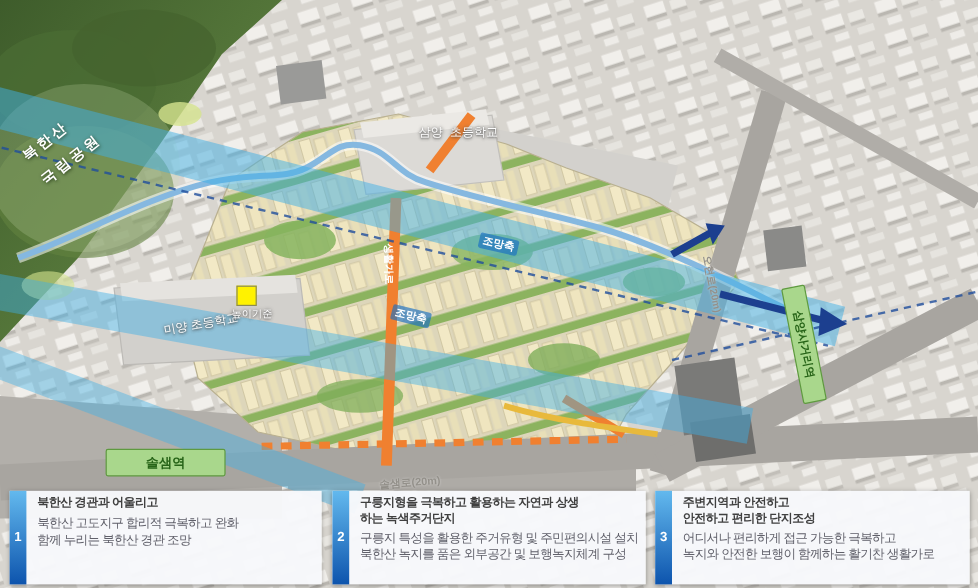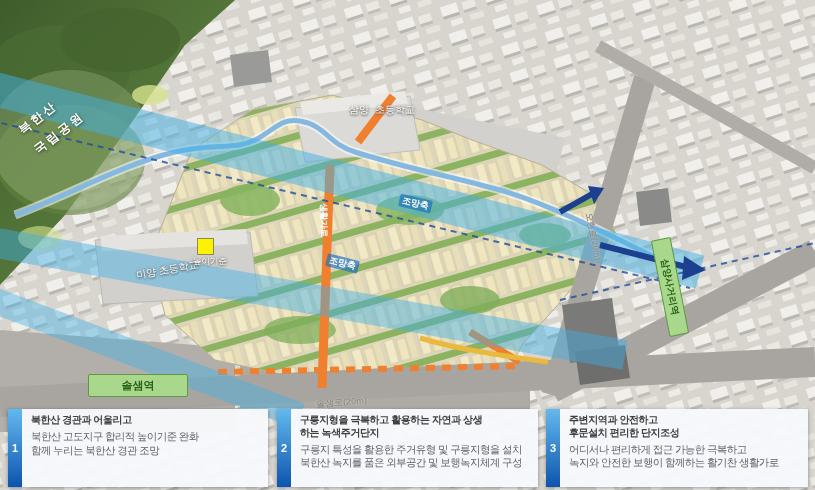--- a/index.html
+++ b/index.html
@@ -160,46 +160,46 @@
   <div class="road-label road-right">오현로(20m)</div>
   <div class="road-label road-orange">생활가로</div>
 
   <div class="panel" style="left:8px;width:260px;">
     <div class="panel-num">1</div>
     <div class="panel-content">
       <div class="panel-title">
         <div>북한산 경관과 어울리고</div>
       </div>
       <div class="panel-body">
-        <div>북한산 고도지구 합리적 높이기준 완화</div>
+        <div>북한산 고도지구 합리적 극복하고 완화</div>
         <div>함께 누리는 북한산 경관 조망</div>
       </div>
     </div>
   </div>
 
   <div class="panel" style="left:277px;width:261px;">
     <div class="panel-num">2</div>
     <div class="panel-content">
       <div class="panel-title">
         <div>구릉지형을 극복하고 활용하는 자연과 상생</div>
         <div>하는 녹색주거단지</div>
       </div>
       <div class="panel-body">
-        <div>구릉지 특성을 활용한 주거유형 및 구릉지형을 설치</div>
+        <div>구릉지 특성을 활용한 주거유형 및 주민편의시설 설치</div>
         <div>북한산 녹지를 품은 외부공간 및 보행녹지체계 구성</div>
       </div>
     </div>
   </div>
 
   <div class="panel" style="left:546px;width:262px;">
     <div class="panel-num">3</div>
     <div class="panel-content">
       <div class="panel-title">
         <div>주변지역과 안전하고</div>
-        <div>후문설치 편리한 단지조성</div>
+        <div>안전하고 편리한 단지조성</div>
       </div>
       <div class="panel-body">
         <div>어디서나 편리하게 접근 가능한 극복하고</div>
         <div>녹지와 안전한 보행이 함께하는 활기찬 생활가로</div>
       </div>
     </div>
   </div>
 
 </div>
 

